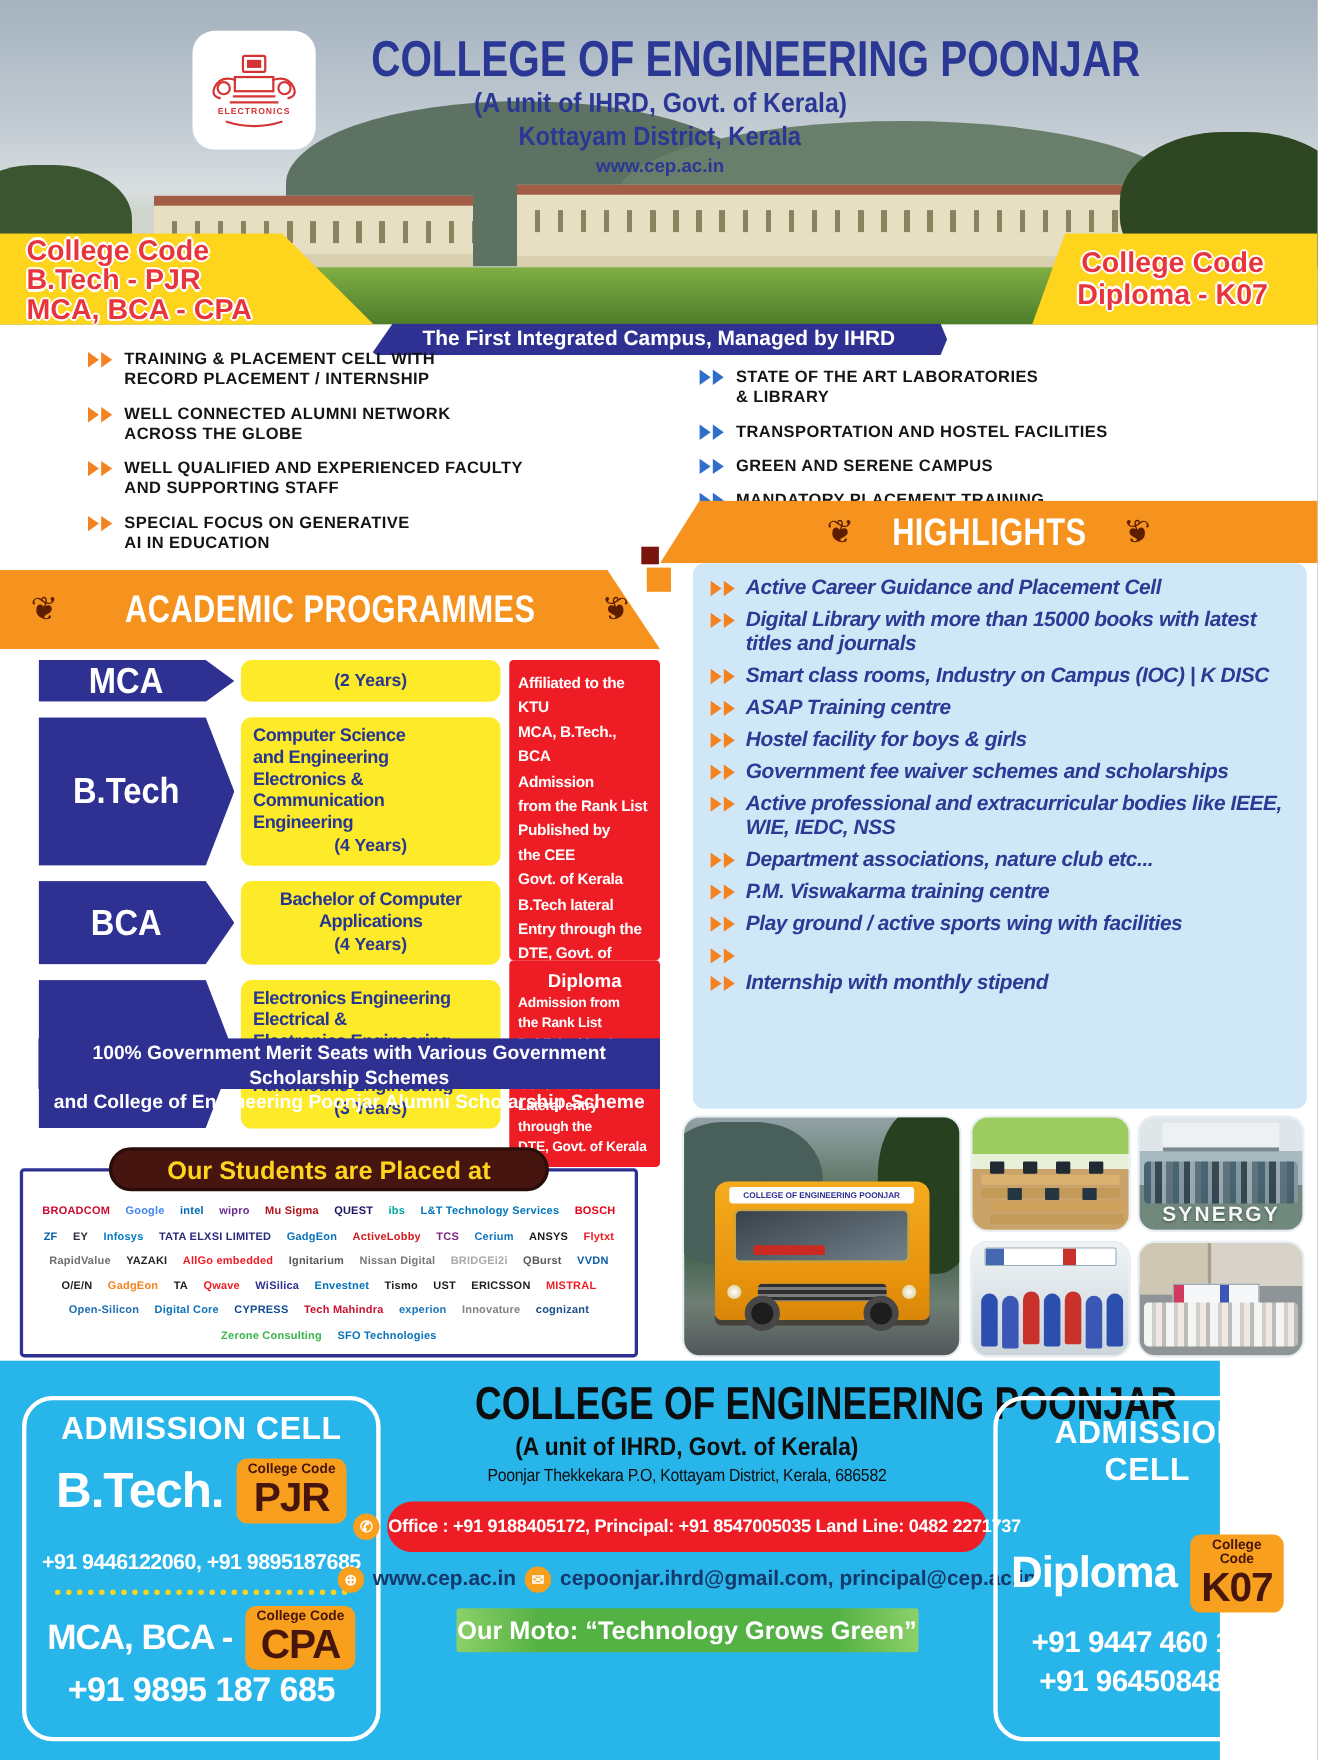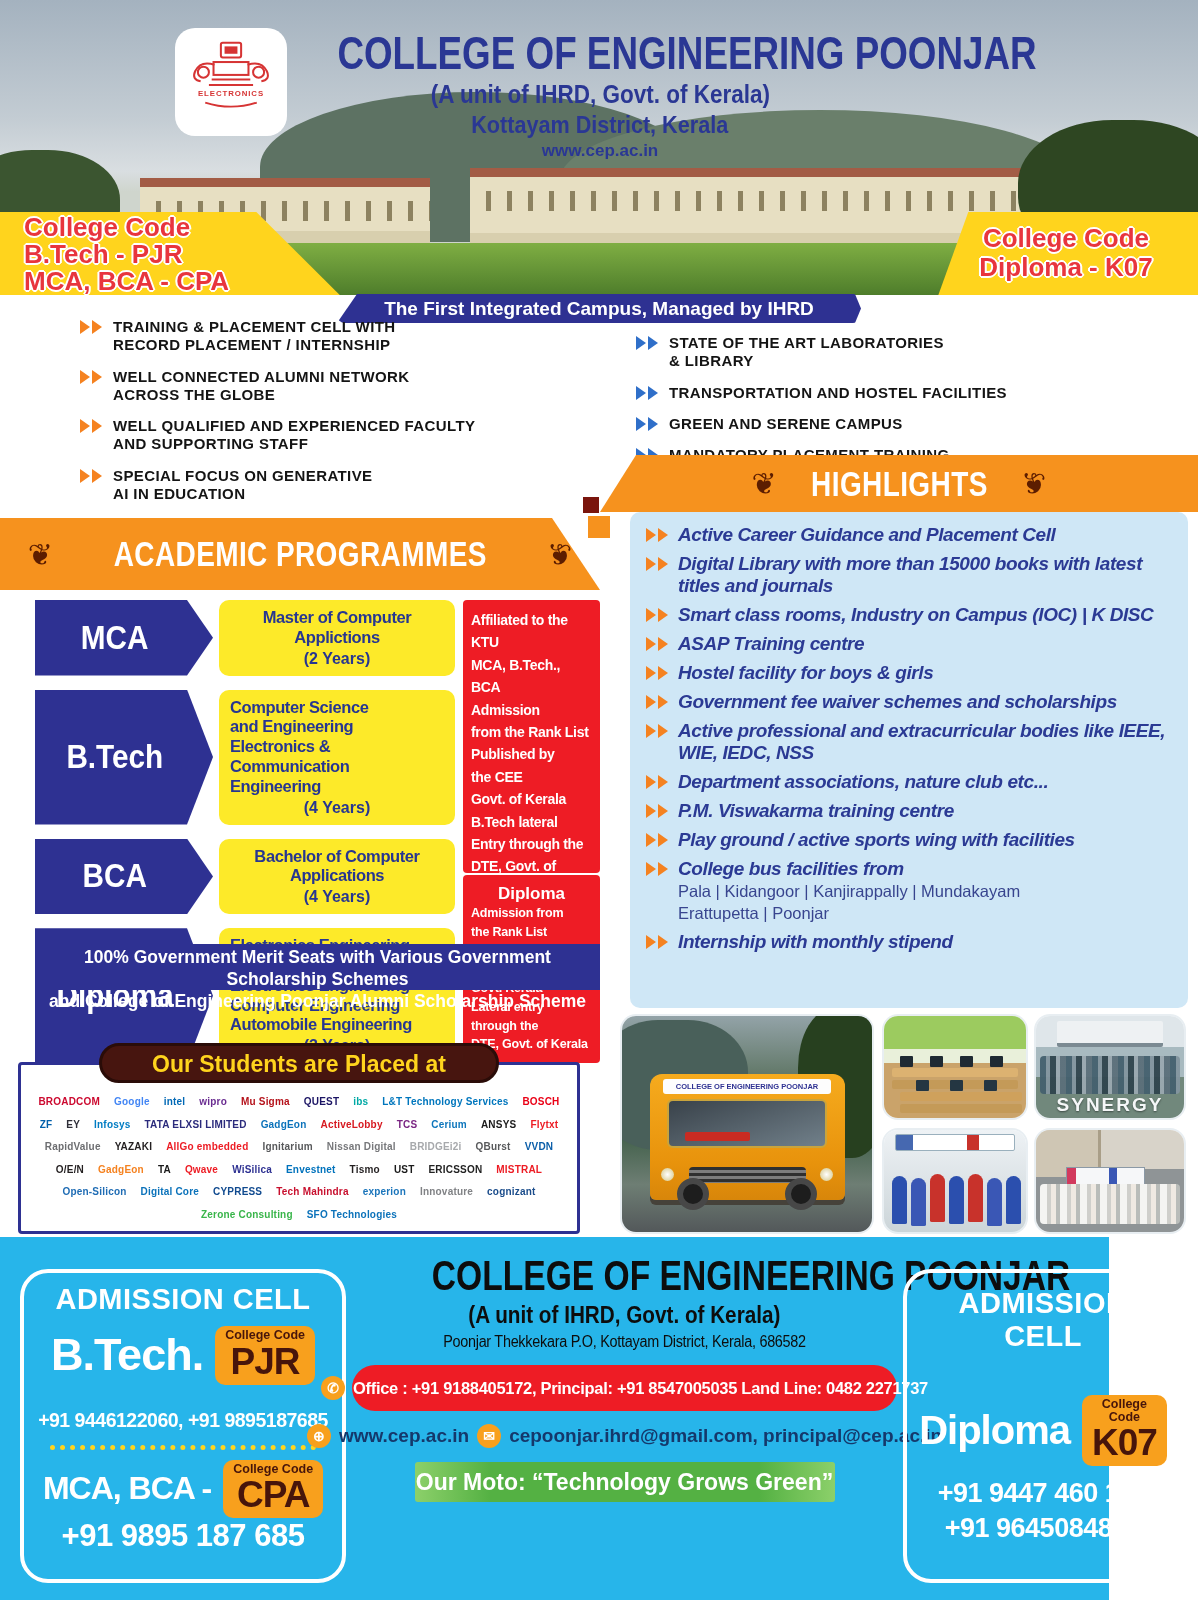--- a/index.html
+++ b/index.html
@@ -19,21 +19,21 @@
   .bldg.b1{left:140px;top:178px;width:290px;height:62px;}
   .bldg.b2{left:470px;top:168px;width:700px;height:74px;}
   .bldg .win{position:absolute;left:0;right:0;top:14px;height:20px;
     background:repeating-linear-gradient(90deg,transparent 0 16px,#8d8260 16px 21px);}
   .tree{position:absolute;background:#2e4622;border-radius:45%;}
   .tree.t1{right:-30px;top:120px;width:210px;height:140px;}
   .tree.t2{left:-40px;top:150px;width:160px;height:110px;background:#3b5530;}
   .lawn{position:absolute;left:0;right:0;bottom:0;height:52px;
     background:linear-gradient(180deg,#7fae43,#4e7d2b);}
   .logo-badge{position:absolute;left:175px;top:28px;width:112px;height:108px;background:#fff;
-    border-radius:20px;display:flex;justify-content:center;}
+    border-radius:20px;display:flex;align-items:center;justify-content:center;}
   .hero-text{position:absolute;left:250px;top:30px;width:700px;text-align:center;color:#2a3794;}
   .hero-text h1{margin:0;font-size:46px;font-weight:900;letter-spacing:0;line-height:1.02;}
   .hero-sub{font-size:25px;font-weight:800;margin-top:3px;}
   .hero-district{font-size:24px;font-weight:800;margin-top:2px;}
   .hero-site{font-size:17px;font-weight:700;margin-top:2px;}
   .ribbon{position:absolute;top:212px;height:83px;background:#ffd41d;color:#e8353d;
     font-weight:800;-webkit-text-stroke:0;}
   .ribbon div{text-shadow:-2px 0 #fff,2px 0 #fff,0 -2px #fff,0 2px #fff,-1px -1px #fff,1px 1px #fff,-1px 1px #fff,1px -1px #fff;}
   .ribbon-left{left:0;width:332px;clip-path:polygon(0 0,72% 0,96% 100%,0 100%);
     padding:2px 0 0 24px;font-size:26px;line-height:1.04;}
@@ -338,21 +338,20 @@
       <span class="orn flip">❦</span>
     </div>
     <div class="acad-cols">
       <div class="prog-col">
 
           <div class="prog-row">
             <div class="prog-code">
               <span class="cond9">MCA</span>
             </div>
             <div class="prog-desc" data-align="center">
-              <div class="desc">Master of Computer Applictions</div>
               <div class="years">(2 Years)</div>
             </div>
           </div>
 
           <div class="prog-row">
             <div class="prog-code">
               <span class="cond9">B.Tech</span>
             </div>
             <div class="prog-desc" data-align="left">
               <div class="desc">Computer Science
@@ -532,25 +531,20 @@
             <div class="hl-text">Play ground / active sports wing with facilities</div>
 
           </div>
         </div>
 
         <div class="hl-item">
           <span class="chevrons orange">
             <i></i>
             <i></i>
           </span>
-          <div>
-            <div class="hl-text">College bus facilities from</div>
-            <div class="hl-sub">Pala | Kidangoor | Kanjirappally | Mundakayam
-Erattupetta | Poonjar</div>
-          </div>
         </div>
 
         <div class="hl-item">
           <span class="chevrons orange">
             <i></i>
             <i></i>
           </span>
           <div>
             <div class="hl-text">Internship with monthly stipend</div>
 

